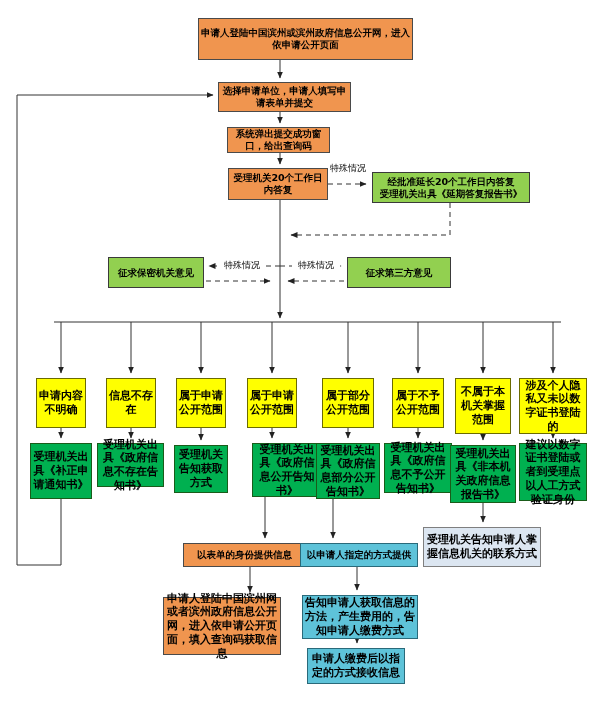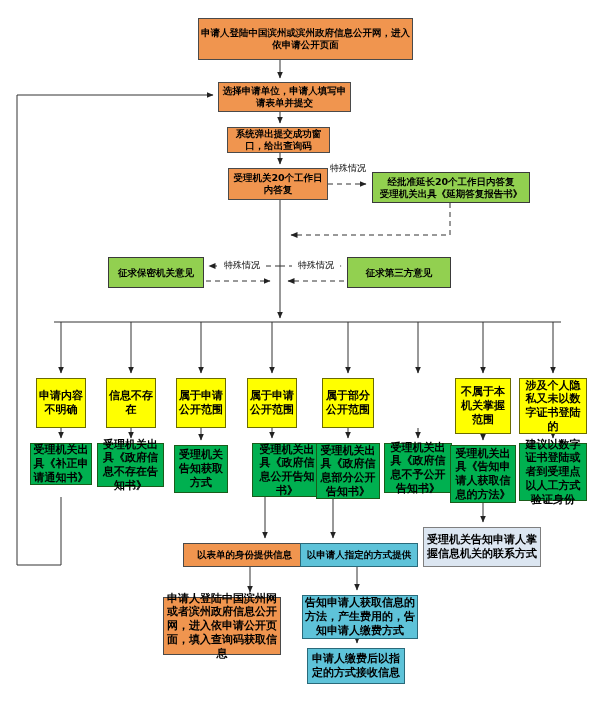--- a/index.html
+++ b/index.html
@@ -91,30 +91,31 @@
   <div class="node lgreen" style="left:372px;top:172px;width:158px;height:31px">经批准延长20个工作日内答复
 受理机关出具《延期答复报告书》</div>
   <div class="node lgreen" style="left:108px;top:257px;width:96px;height:31px">征求保密机关意见</div>
   <div class="node lgreen" style="left:347px;top:257px;width:104px;height:31px">征求第三方意见</div>
 
   <div class="node yellow cond" style="left:36px;top:378px;width:50px;height:50px">申请内容不明确</div>
   <div class="node yellow cond" style="left:106px;top:378px;width:50px;height:50px">信息不存在</div>
   <div class="node yellow cond" style="left:176px;top:378px;width:50px;height:50px">属于申请公开范围</div>
   <div class="node yellow cond" style="left:247px;top:378px;width:50px;height:50px">属于申请公开范围</div>
   <div class="node yellow cond" style="left:322px;top:378px;width:52px;height:50px">属于部分公开范围</div>
+  <div class="node yellow cond" style="left:392px;top:378px;width:52px;height:50px">属于不予公开范围</div>
   <div class="node yellow cond" style="left:455px;top:378px;width:56px;height:56px">不属于本机关掌握范围</div>
   <div class="node yellow cond" style="left:519px;top:378px;width:68px;height:56px">涉及个人隐私又未以数字证书登陆的</div>
 
-  <div class="node green cond" style="left:30px;top:443px;width:62px;height:42px">受理机关出具《补正申请通知书》</div>
+  <div class="node green cond" style="left:30px;top:443px;width:62px;height:56px">受理机关出具《补正申请通知书》</div>
   <div class="node green cond" style="left:97px;top:443px;width:67px;height:44px">受理机关出具《政府信息不存在告知书》</div>
   <div class="node green cond" style="left:174px;top:445px;width:54px;height:48px">受理机关告知获取方式</div>
   <div class="node green cond" style="left:252px;top:443px;width:70px;height:54px">受理机关出具《政府信息公开告知书》</div>
   <div class="node green cond" style="left:316px;top:443px;width:64px;height:56px">受理机关出具《政府信息部分公开告知书》</div>
   <div class="node green cond" style="left:384px;top:443px;width:68px;height:50px">受理机关出具《政府信息不予公开告知书》</div>
-  <div class="node green cond" style="left:450px;top:445px;width:66px;height:58px">受理机关出具《告知申请人获取信息的方法》</div>
+  <div class="node green cond" style="left:450px;top:445px;width:66px;height:58px">受理机关出具《非本机关政府信息报告书》</div>
   <div class="node green cond" style="left:519px;top:443px;width:68px;height:58px">建议以数字证书登陆或者到受理点以人工方式验证身份</div>
 
   <div class="node orange" style="left:183px;top:543px;width:123px;height:24px">以表单的身份提供信息</div>
   <div class="node teal" style="left:300px;top:543px;width:118px;height:24px">以申请人指定的方式提供</div>
   <div class="node lblue cond" style="left:423px;top:527px;width:118px;height:40px">受理机关告知申请人掌握信息机关的联系方式</div>
   <div class="node orange cond" style="left:163px;top:597px;width:118px;height:58px">申请人登陆中国滨州网或者滨州政府信息公开网，进入依申请公开页面，填入查询码获取信息</div>
   <div class="node teal cond" style="left:302px;top:595px;width:116px;height:44px">告知申请人获取信息的方法，产生费用的，告知申请人缴费方式</div>
   <div class="node teal cond" style="left:307px;top:648px;width:98px;height:36px">申请人缴费后以指定的方式接收信息</div>
 
   <div class="edge-label" style="left:326px;top:163px;width:44px">特殊情况</div>

